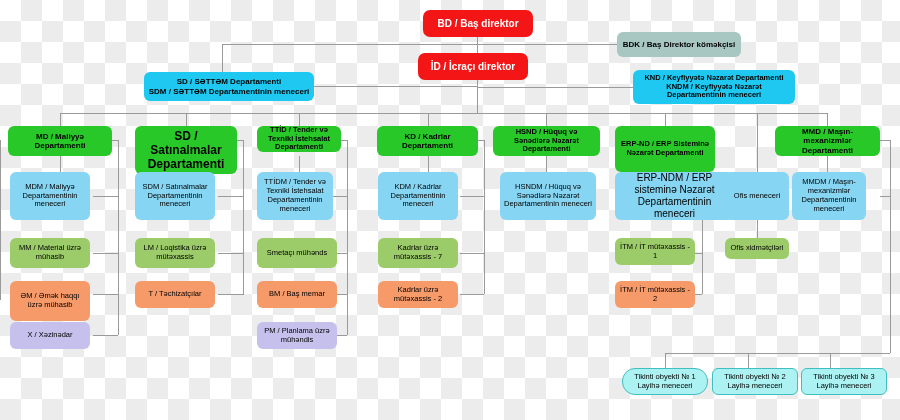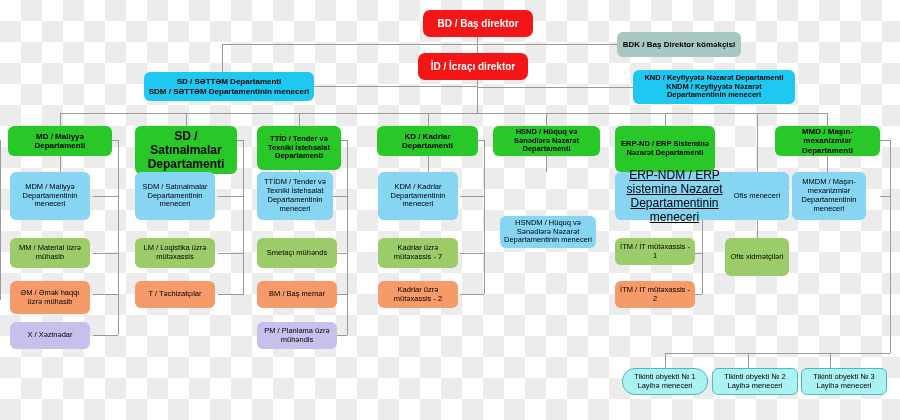--- a/index.html
+++ b/index.html
@@ -131,43 +131,43 @@
   <div class="node c-red" style="left:418px;top:53px;width:110px;height:27px;font-size:10px;">İD / İcraçı direktor</div>
 
   <div class="node c-cyan" style="left:144px;top:72px;width:170px;height:29px;font-size:8px;">SD / SƏTTƏM Departamenti
 SDM / SƏTTƏM Departamentinin meneceri</div>
 
   <div class="node c-cyan" style="left:633px;top:70px;width:162px;height:34px;font-size:7.5px;">KND / Keyfiyyətə Nəzarət Departamenti
 KNDM / Keyfiyyətə Nəzarət Departamentinin meneceri</div>
 
   <div class="node c-green" style="left:8px;top:126px;width:104px;height:30px;font-size:8px;">MD / Maliyyə Departamenti</div>
   <div class="node c-green" style="left:135px;top:126px;width:102px;height:48px;font-size:12px;">SD / Satınalmalar Departamenti</div>
-  <div class="node c-green" style="left:257px;top:126px;width:84px;height:44px;font-size:7.5px;">TTİD / Tender və Texniki İstehsalat  Departamenti</div>
+  <div class="node c-green" style="left:257px;top:126px;width:84px;height:26px;font-size:7.5px;">TTİD / Tender və Texniki İstehsalat  Departamenti</div>
   <div class="node c-green" style="left:377px;top:126px;width:101px;height:30px;font-size:8px;">KD / Kadrlar Departamenti</div>
   <div class="node c-green" style="left:493px;top:126px;width:107px;height:30px;font-size:7.5px;">HSND / Hüquq və Sənədlərə Nəzarət Departamenti</div>
   <div class="node c-green" style="left:615px;top:126px;width:100px;height:46px;font-size:7.5px;">ERP-ND / ERP Sisteminə Nəzarət Departamenti</div>
   <div class="node c-blue" style="left:10px;top:172px;width:80px;height:48px;font-size:7.5px;">MDM / Maliyyə Departamentinin meneceri</div>
 
   <div class="node c-green" style="left:775px;top:126px;width:105px;height:30px;font-size:8px;">MMD / Maşın-mexanizmlər Departamenti</div>
   <div class="node c-blue" style="left:135px;top:172px;width:80px;height:48px;font-size:7.5px;">SDM / Satınalmalar Departamentinin meneceri</div>
   <div class="node c-blue" style="left:257px;top:172px;width:76px;height:48px;font-size:7.5px;">TTİDM / Tender və Texniki İstehsalat Departamentinin meneceri</div>
   <div class="node c-blue" style="left:378px;top:172px;width:80px;height:48px;font-size:7.5px;">KDM / Kadrlar Departamentinin meneceri</div>
-  <div class="node c-blue" style="left:500px;top:172px;width:96px;height:32px;font-size:7.5px;margin-top:44px;">HSNDM / Hüquq və Sənədlərə Nəzarət Departamentinin meneceri</div>
-  <div class="node c-blue" style="left:615px;top:172px;width:119px;height:48px;font-size:12px;text-decoration:underline;">ERP-NDM / ERP sisteminə Nəzarət Departamentinin meneceri</div>
+  <div class="node c-blue" style="left:500px;top:172px;width:96px;height:48px;font-size:7.5px;">HSNDM / Hüquq və Sənədlərə Nəzarət Departamentinin meneceri</div>
+  <div class="node c-blue" style="left:615px;top:172px;width:119px;height:48px;font-size:10px;">ERP-NDM / ERP sisteminə Nəzarət Departamentinin meneceri</div>
   <div class="node c-blue" style="left:725px;top:172px;width:64px;height:48px;font-size:7.5px;">Ofis meneceri</div>
   <div class="node c-blue" style="left:792px;top:172px;width:74px;height:48px;font-size:7.5px;">MMDM / Maşın-mexanizmlər Departamentinin meneceri</div>
 
   <div class="node c-lgreen" style="left:10px;top:238px;width:80px;height:30px;font-size:7.5px;">MM / Material üzrə mühasib</div>
   <div class="node c-lgreen" style="left:135px;top:238px;width:80px;height:30px;font-size:7.5px;">LM / Loqistika üzrə mütəxassis</div>
   <div class="node c-lgreen" style="left:257px;top:238px;width:80px;height:30px;font-size:7.5px;">Smetaçı mühənds</div>
   <div class="node c-lgreen" style="left:378px;top:238px;width:80px;height:30px;font-size:7.5px;">Kadrlar üzrə mütəxassis - 7</div>
   <div class="node c-lgreen" style="left:615px;top:238px;width:80px;height:27px;font-size:7.5px;">İTM / İT mütəxassis - 1</div>
-  <div class="node c-lgreen" style="left:725px;top:238px;width:64px;height:38px;font-size:7.5px;">Ofis xidmətçiləri</div>
+  <div class="node c-lgreen" style="left:725px;top:238px;width:64px;height:21px;font-size:7.5px;">Ofis xidmətçiləri</div>
 
-  <div class="node c-orange" style="left:10px;top:281px;width:80px;height:33px;font-size:7.5px;">ƏM / Əmək haqqı üzrə mühasib</div>
+  <div class="node c-orange" style="left:10px;top:281px;width:80px;height:40px;font-size:7.5px;">ƏM / Əmək haqqı üzrə mühasib</div>
   <div class="node c-orange" style="left:135px;top:281px;width:80px;height:27px;font-size:7.5px;">T / Təchizatçılar</div>
   <div class="node c-orange" style="left:257px;top:281px;width:80px;height:27px;font-size:7.5px;">BM / Baş memar</div>
   <div class="node c-orange" style="left:378px;top:281px;width:80px;height:27px;font-size:7.5px;">Kadrlar üzrə mütəxassis - 2</div>
   <div class="node c-orange" style="left:615px;top:281px;width:80px;height:27px;font-size:7.5px;">İTM / İT mütəxassis - 2</div>
 
   <div class="node c-purple" style="left:10px;top:322px;width:80px;height:27px;font-size:7.5px;">X / Xəzinədar</div>
   <div class="node c-purple" style="left:257px;top:322px;width:80px;height:27px;font-size:7.5px;">PM / Planlama üzrə mühəndis</div>
 
   <div class="node c-aqua" style="left:622px;top:368px;width:86px;height:27px;font-size:7.5px;border-radius:13px;">Tikinti obyekti № 1
 Layihə meneceri</div>

